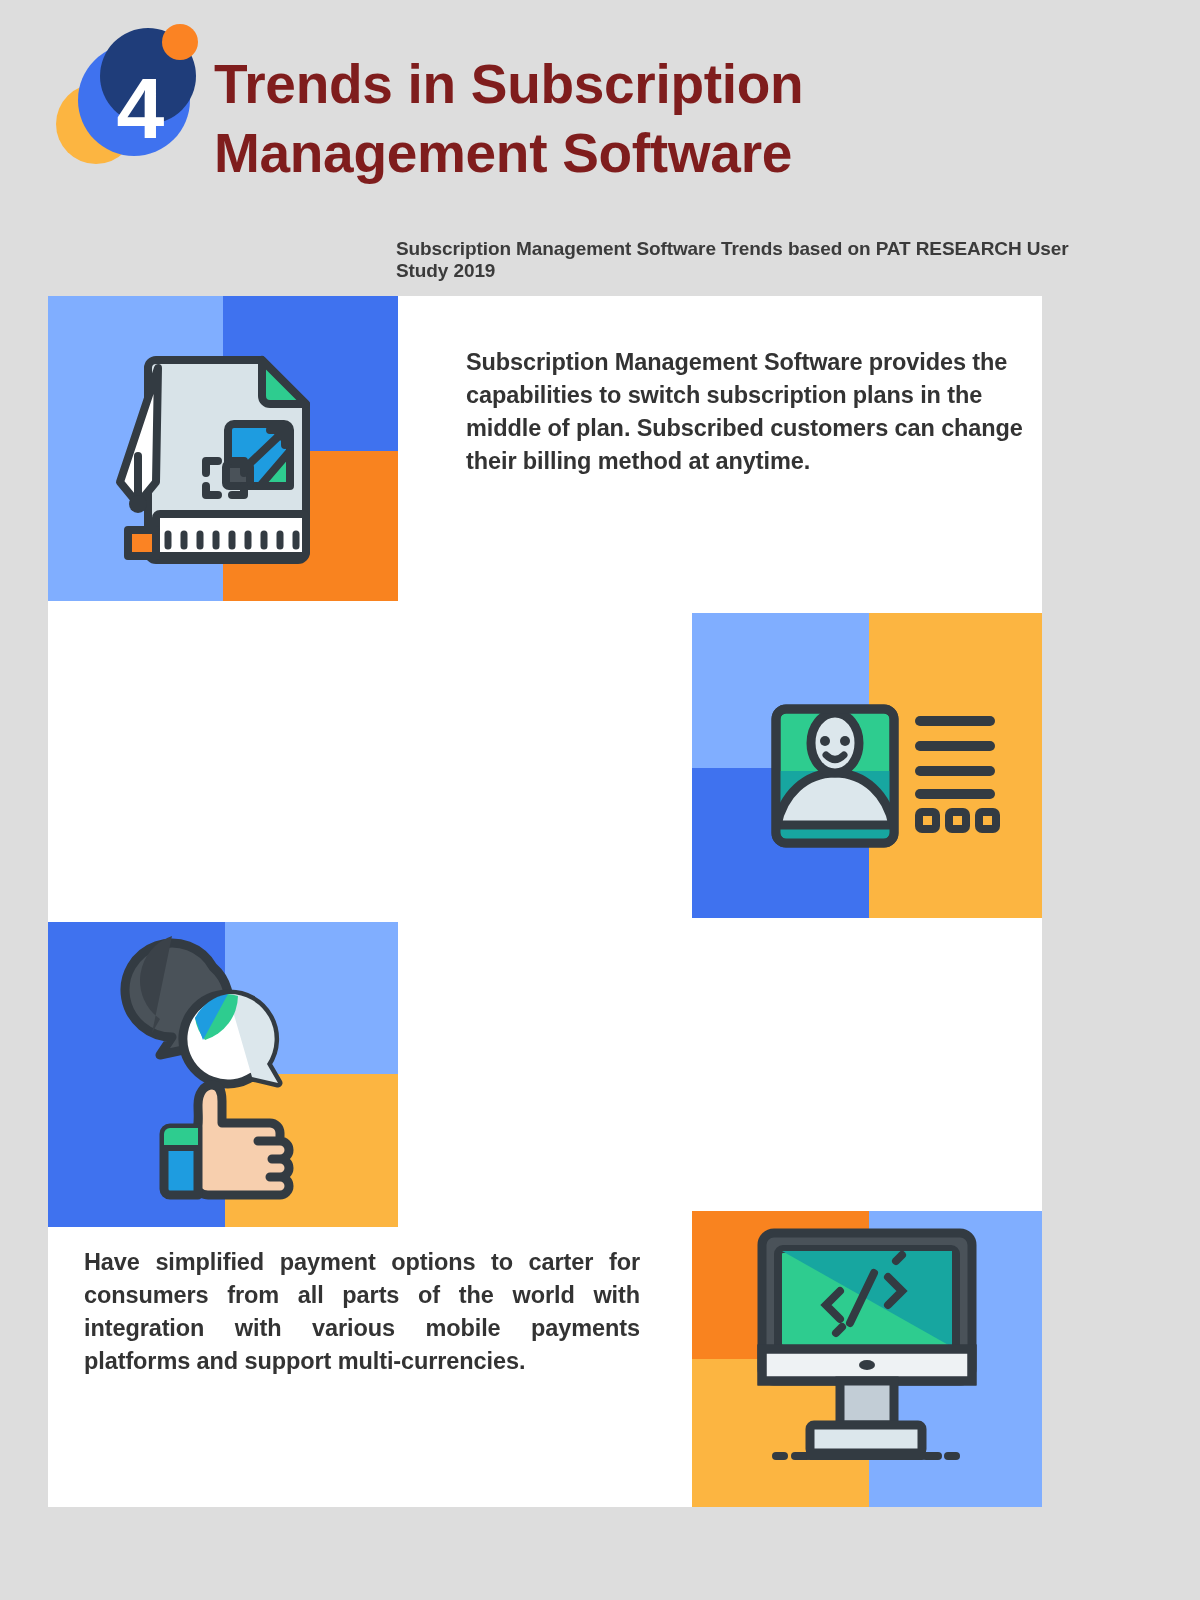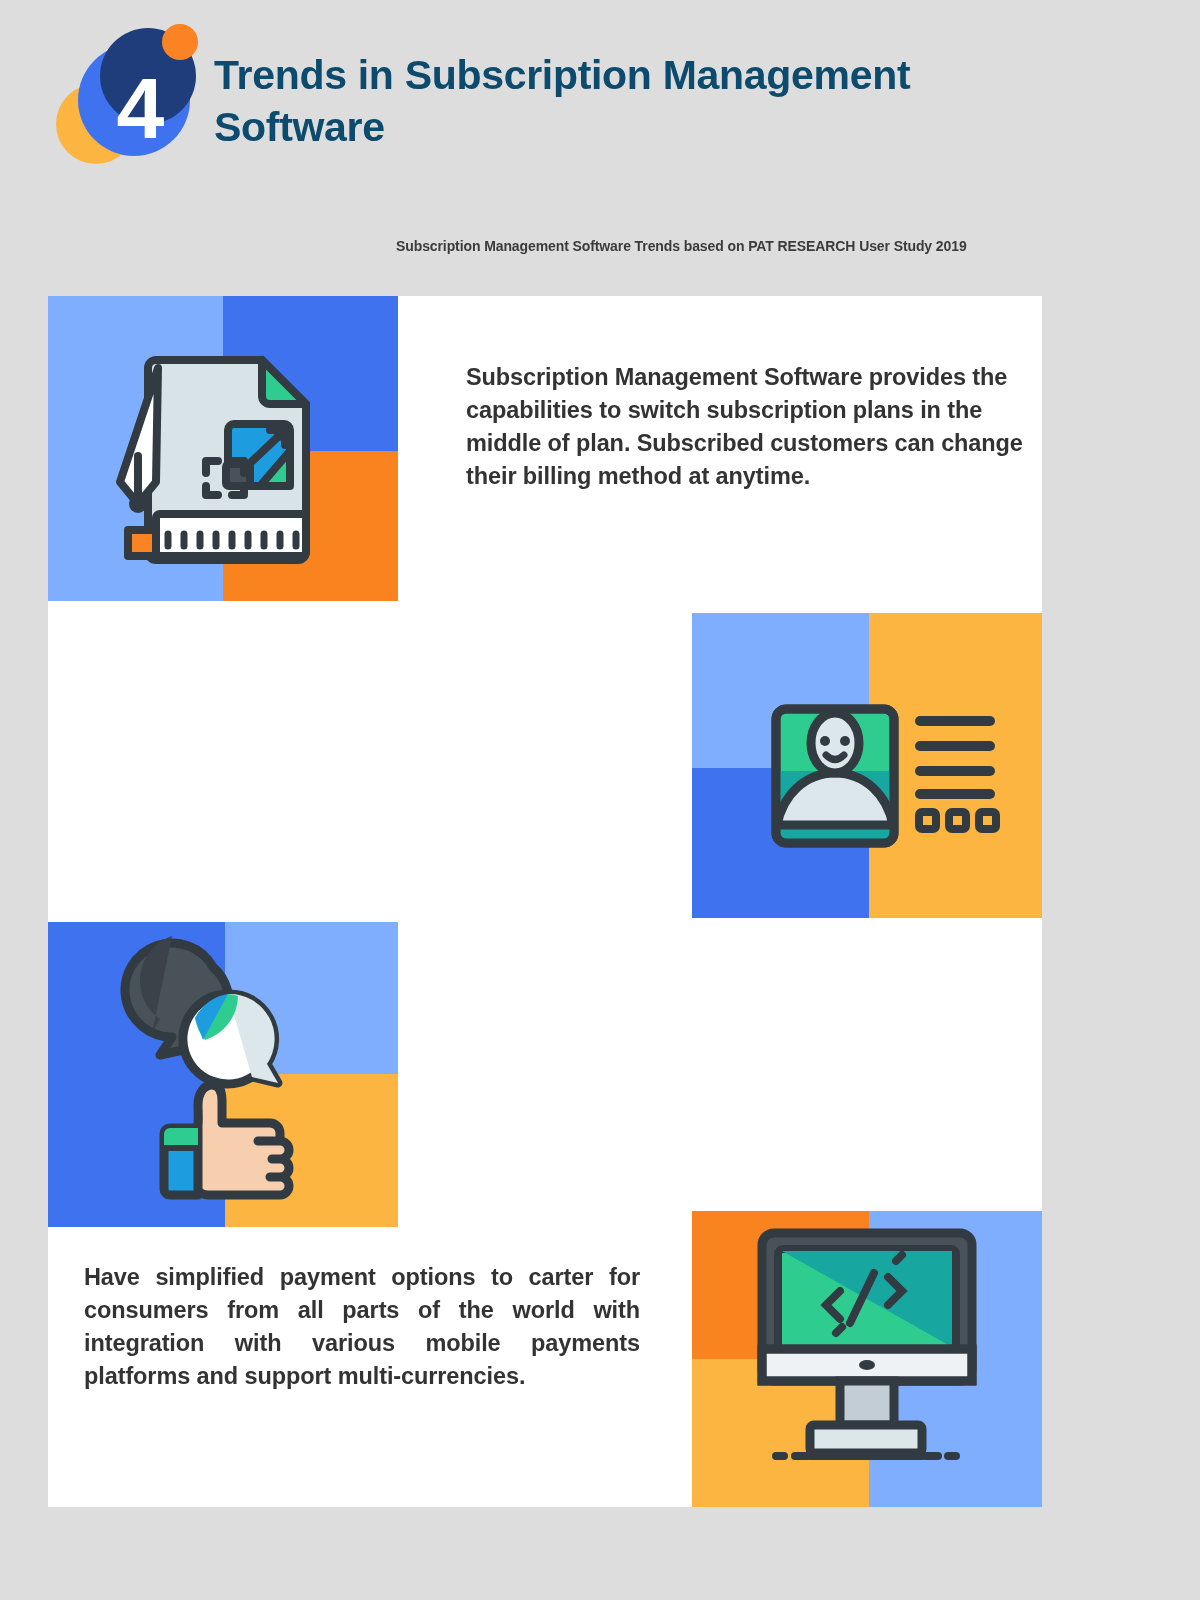--- a/index.html
+++ b/index.html
@@ -23,26 +23,26 @@
   #logo-blue{  left:22px; top:22px; width:112px; height:112px; background:#3f72ef;}
   #logo-navy{  left:44px; top:6px;  width:96px;  height:96px;  background:#1f3d7a;}
   #logo-orange{left:106px;top:2px;  width:36px;  height:36px;  background:#fb8323;}
   #logo-number{
     position:absolute; left:36px; top:38px; width:96px; height:96px;
     color:#ffffff; font-size:86px; font-weight:700; line-height:96px;
     text-align:center; letter-spacing:-1px;
   }
   #page-title{
     position:absolute; left:214px; top:50px; width:830px;
-    font-size:41px; font-weight:700; color:#0c4a6e;
+    font-size:55px; font-weight:700; color:#7f1d1d;
     line-height:1.26; letter-spacing:-0.3px;
   }
   #source-note{
     position:absolute; left:396px; top:238px; width:700px;
-    font-size:14px; font-weight:700; color:#3b3b3b; letter-spacing:-0.1px;
+    font-size:19px; font-weight:700; color:#3b3b3b; letter-spacing:-0.1px;
   }
 
   
   #card{
     position:absolute; left:48px; top:296px;
     width:994px; height:1211px;
     background:#ffffff;
   }
 
   
@@ -56,21 +56,21 @@
   #tile-2{left:644px; top:317px; width:350px; height:305px;}
   
   #tile-3{left:0px;   top:626px; width:350px; height:305px;}
   
   #tile-4{left:644px; top:915px; width:350px; height:296px;}
 
   
   .body-text{
     position:absolute;
     font-size:23.5px; font-weight:700; color:#333333;
-    line-height:1.41; letter-spacing:-0.1px;margin-top:15px;
+    line-height:1.41; letter-spacing:-0.1px;
   }
   #text-1{left:418px; top:50px;  width:560px; text-align:left;}
   #text-2{left:36px;  top:395px; width:552px; text-align:justify;}
   #text-3{left:384px; top:656px; width:560px; text-align:justify;}
   #text-4{left:36px;  top:950px; width:556px; text-align:justify;}
 </style>
 </head>
 <body>
 
 <div id="header">

